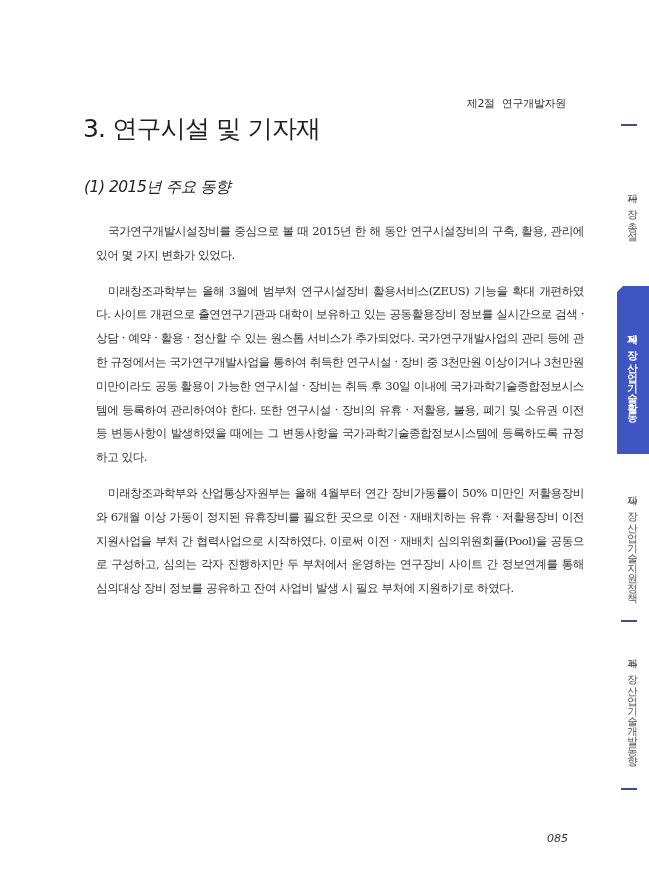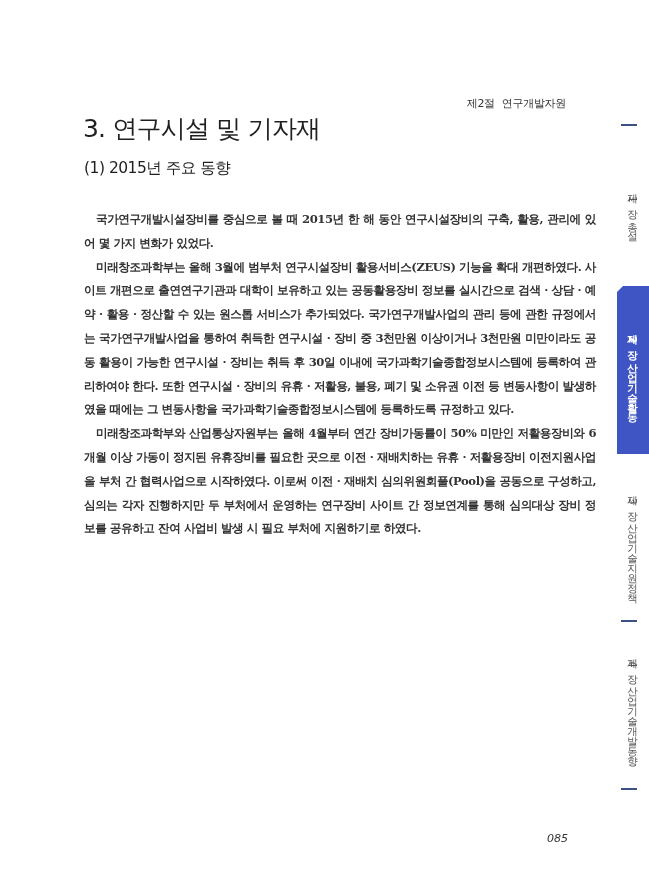--- a/index.html
+++ b/index.html
@@ -12,30 +12,30 @@
       font-family: "DejaVu Sans", "Liberation Sans", sans-serif;
       font-size: 11px; color: #333; letter-spacing: -0.3px; white-space: nowrap; margin-top: 48px;
     }
     .running-header .sep { display: inline-block; width: 7px; }
     .section-title {
       position: absolute; left: 83px; top: 112px;
       font-family: "DejaVu Sans", "Liberation Sans", sans-serif;
       font-size: 25px; color: #1f1f1f; letter-spacing: -0.8px; margin: 0; font-weight: normal;
     }
     .subsection-title {
-      position: absolute; left: 84px; top: 158px;
+      position: absolute; left: 84px; top: 177px;
       font-family: "DejaVu Sans", "Liberation Sans", sans-serif;
-      font-size: 15.5px; color: #1f1f1f; letter-spacing: -0.5px; margin: 0; font-weight: normal;
+      font-size: 15.5px; color: #1f1f1f; letter-spacing: -0.5px; margin: 0; font-weight: normal; font-style: italic;
     }
     .body-text {
       position: absolute; left: 84px; top: 208px; width: 512px;
       font-size: 11.6px; line-height: 23.8px; letter-spacing: -0.45px;
       text-align: justify; color: #333;
     }
-    .body-text p { margin: 0; text-indent: 12px; font-weight: bold; }
+    .body-text p { margin: 12px; text-indent: 12px; }
     .page-number {
       position: absolute; left: 547px; top: 832px;
       font-family: "DejaVu Sans", "Liberation Sans", sans-serif;
       font-size: 11px; color: #333; font-style: italic;
     }
     
     .side-tab {
       position: absolute; left: 617px; width: 32px;
       display: flex; align-items: center; justify-content: center;
       font-family: "DejaVu Sans", "Liberation Sans", sans-serif;

